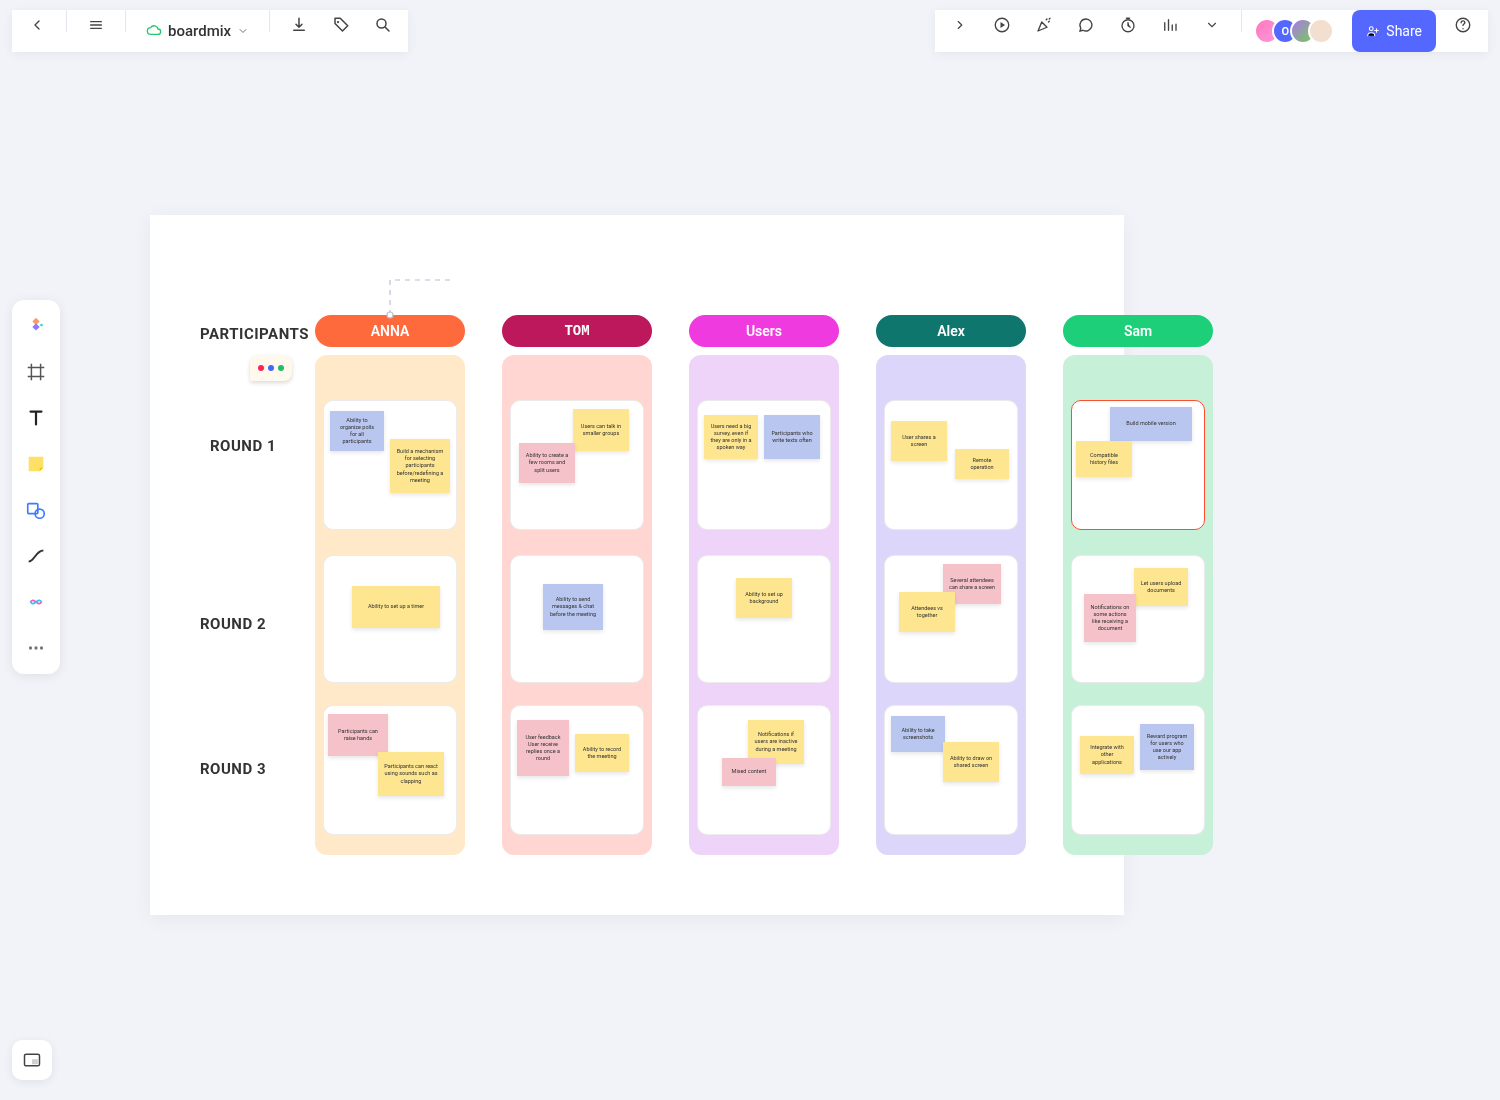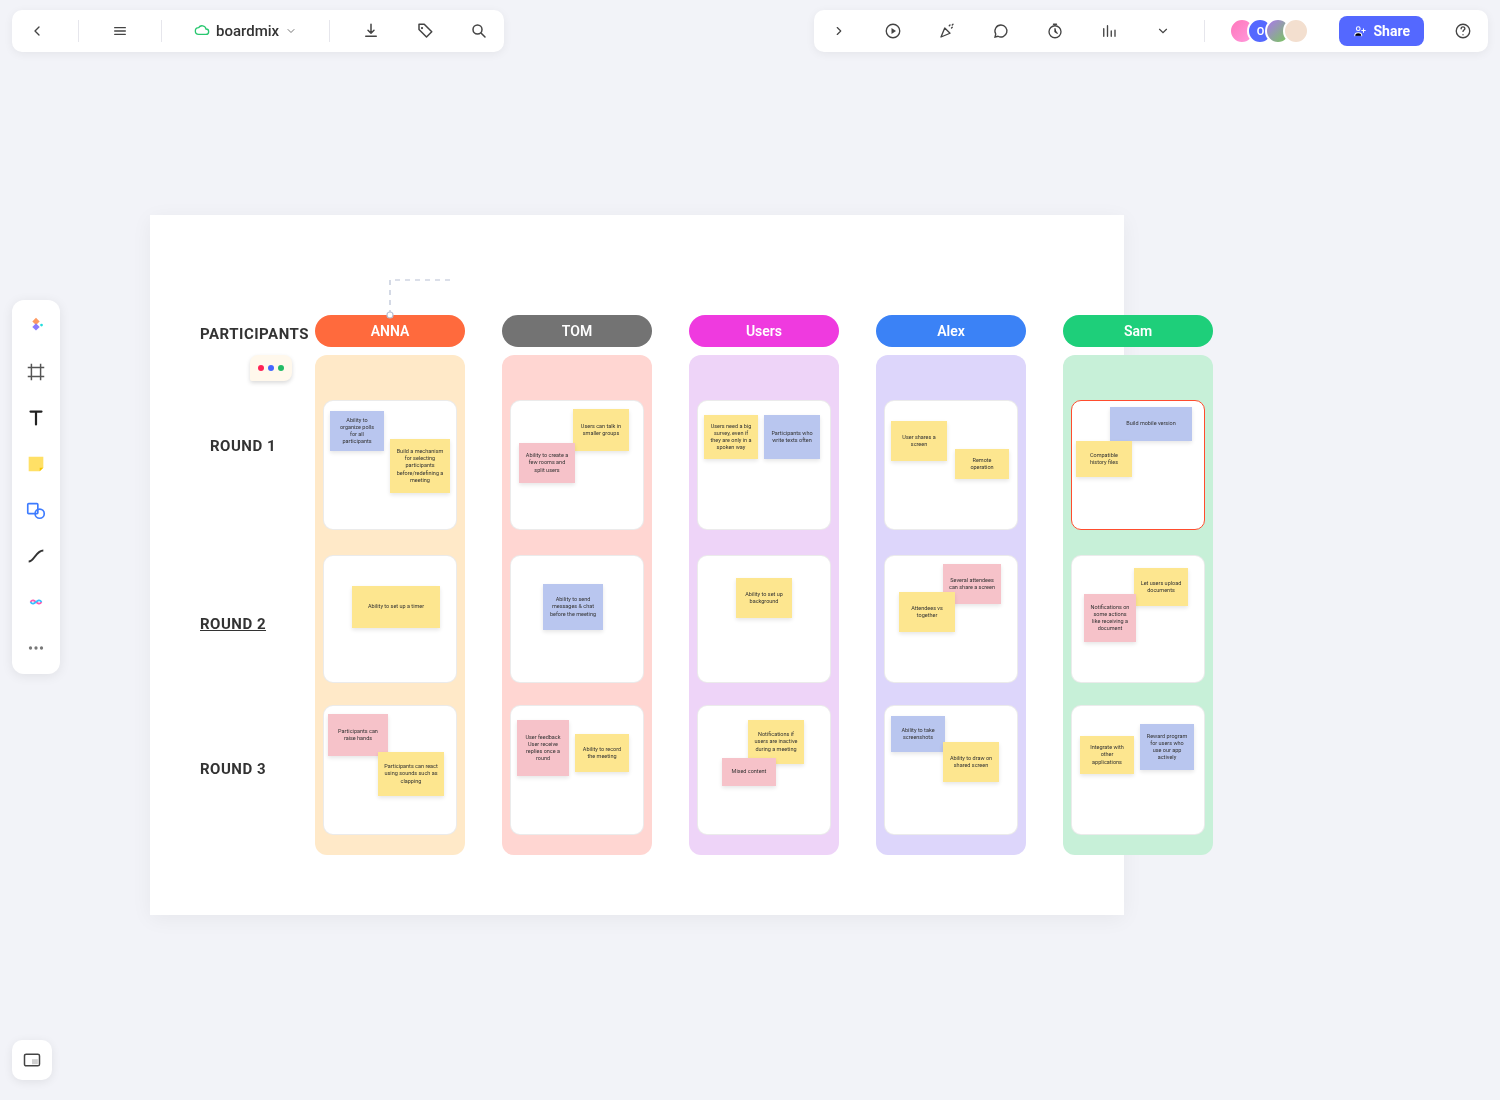--- a/index.html
+++ b/index.html
@@ -11,47 +11,46 @@
   overflow: hidden;
   position: relative;
 }
 
 
 .topbar {
   position: absolute;
   top: 10px;
   height: 42px;
   background: #fff;
-  border-radius: 10px;
+  border-radius: 0;
   box-shadow: 0 2px 10px rgba(0,0,0,.06);
   display: flex;
-  align-items: center;
   padding: 0 10px;
-  gap: 24px;
+  gap: 12px;
 }
 .topbar-left  { left: 12px; }
 .topbar-right { right: 12px; }
 .tb-btn, .tb-icon {
   width: 30px; height: 30px;
   display: flex; align-items: center; justify-content: center;
   border-radius: 6px;
   cursor: pointer;
   color: #444;
 }
 .tb-sep { width:1px; height:22px; background:#e6e6ec; margin:0 2px;}
 .brand { display:flex; align-items:center; gap:6px; font-size:15px; font-weight:500; color:#333; padding:0 6px;}
 .cloud-dot { width:16px; height:16px; }
 .avatars { display:flex; align-items:center; margin:0 6px;}
 .avatar { width:26px; height:26px; border-radius:50%; border:2px solid #fff; margin-left:-8px; }
 .avatar:nth-child(1){background:linear-gradient(135deg,#f7b,#f9d);} 
 .avatar:nth-child(2){background:#5468ff;display:flex;align-items:center;justify-content:center;color:#fff;font-size:11px;font-weight:600;}
 .avatar:nth-child(3){background:linear-gradient(135deg,#a7e,#7c5);}
 .avatar:nth-child(4){background:#f3dfcf;}
 .share-btn {
-  background:#5468ff; color:#fff; font-size:14px; font-weight:700;
+  background:#5468ff; color:#fff; font-size:14px; font-weight:400;
   display:flex; align-items:center; gap:6px; padding:7px 14px; border-radius:8px; cursor:pointer;
 }
 
 
 .tool-panel {
   position:absolute; left:12px; top:300px; width:48px;
   background:#fff; border-radius:12px; box-shadow:0 2px 12px rgba(0,0,0,.08);
   display:flex; flex-direction:column; align-items:center; padding:10px 0; gap:14px;
 }
 .tool { width:32px; height:32px; display:flex; align-items:center; justify-content:center; border-radius:6px; cursor:pointer;}
@@ -304,39 +303,39 @@
 
 <div class="canvas">
 
   <div class="rowlabel" style="left:50px; top:110px;">PARTICIPANTS</div>
   <div class="bubble" style="left:100px; top:140px;">
       <span></span>
       <span></span>
       <span></span>
     </div>
   <div class="rowlabel" style="left:60px; top:222px;">ROUND  1</div>
-  <div class="rowlabel" style="left:50px; top:400px;text-decoration:underline;">ROUND  2</div>
+  <div class="rowlabel" style="left:50px; top:400px;">ROUND  2</div>
   <div class="rowlabel" style="left:50px; top:545px;text-align:right;">ROUND  3</div>
 
   <div id="cols">
       <div class="pill" style="left: 165px; top: 100px; background: rgb(255, 106, 61);">ANNA</div>
       <div class="column" style="left: 165px; top: 140px; height: 500px; background: rgb(255, 233, 200);">
         <div class="slot" style="top: 45px; height: 130px;">
           <div class="note blue" style="left: 6px; top: 10px; width: 54px; height: 40px;">Ability to organize polls for all participants</div>
           <div class="note yellow" style="left: 66px; top: 38px; width: 60px; height: 54px;">Build a mechanism for selecting participants before/redefining a meeting</div>
         </div>
         <div class="slot" style="top: 200px; height: 128px;">
           <div class="note yellow" style="left: 28px; top: 30px; width: 88px; height: 42px;">Ability to set up a timer</div>
         </div>
         <div class="slot" style="top: 350px; height: 130px;">
           <div class="note pink" style="left: 4px; top: 8px; width: 60px; height: 42px;">Participants can raise hands</div>
           <div class="note yellow" style="left: 54px; top: 46px; width: 66px; height: 44px;">Participants can react using sounds such as clapping</div>
         </div>
       </div>
-      <div class="pill" style="left: 352px; top: 100px; background: #737373;">TOM</div>
+      <div class="pill" style="left: 352px; top: 100px; background: #be185d; font-family: Liberation Mono, monospace;">TOM</div>
       <div class="column" style="left: 352px; top: 140px; height: 500px; background: rgb(255, 214, 210);">
         <div class="slot" style="top: 45px; height: 130px;">
           <div class="note yellow" style="left: 62px; top: 8px; width: 56px; height: 42px;">Users can talk in smaller groups</div>
           <div class="note pink" style="left: 8px; top: 42px; width: 56px; height: 40px;">Ability to create a few rooms and split users</div>
         </div>
         <div class="slot" style="top: 200px; height: 128px;">
           <div class="note blue" style="left: 32px; top: 28px; width: 60px; height: 46px;">Ability to send messages &amp; chat before the meeting</div>
         </div>
         <div class="slot" style="top: 350px; height: 130px;">
           <div class="note pink" style="left: 6px; top: 14px; width: 52px; height: 56px;">User feedback  User receive replies once a round</div>
@@ -350,21 +349,21 @@
           <div class="note blue" style="left: 66px; top: 14px; width: 56px; height: 44px;">Participants who write texts often</div>
         </div>
         <div class="slot" style="top: 200px; height: 128px;">
           <div class="note yellow" style="left: 38px; top: 22px; width: 56px; height: 40px;">Ability to set up background</div>
         </div>
         <div class="slot" style="top: 350px; height: 130px;">
           <div class="note yellow" style="left: 50px; top: 14px; width: 56px; height: 44px;">Notifications if users are inactive during a meeting</div>
           <div class="note pink" style="left: 24px; top: 52px; width: 54px; height: 28px;">Mixed content</div>
         </div>
       </div>
-      <div class="pill" style="left: 726px; top: 100px; background: #3b82f6;">Alex</div>
+      <div class="pill" style="left: 726px; top: 100px; background: #0f766e;">Alex</div>
       <div class="column" style="left: 726px; top: 140px; height: 500px; background: rgb(221, 214, 251);">
         <div class="slot" style="top: 45px; height: 130px;">
           <div class="note yellow" style="left: 6px; top: 20px; width: 56px; height: 40px;">User shares a screen</div>
           <div class="note yellow" style="left: 70px; top: 48px; width: 54px; height: 30px;">Remote operation</div>
         </div>
         <div class="slot" style="top: 200px; height: 128px;">
           <div class="note pink" style="left: 58px; top: 8px; width: 58px; height: 40px;">Several attendees can share a screen</div>
           <div class="note yellow" style="left: 14px; top: 36px; width: 56px; height: 40px;">Attendees vs together</div>
         </div>
         <div class="slot" style="top: 350px; height: 130px;">

